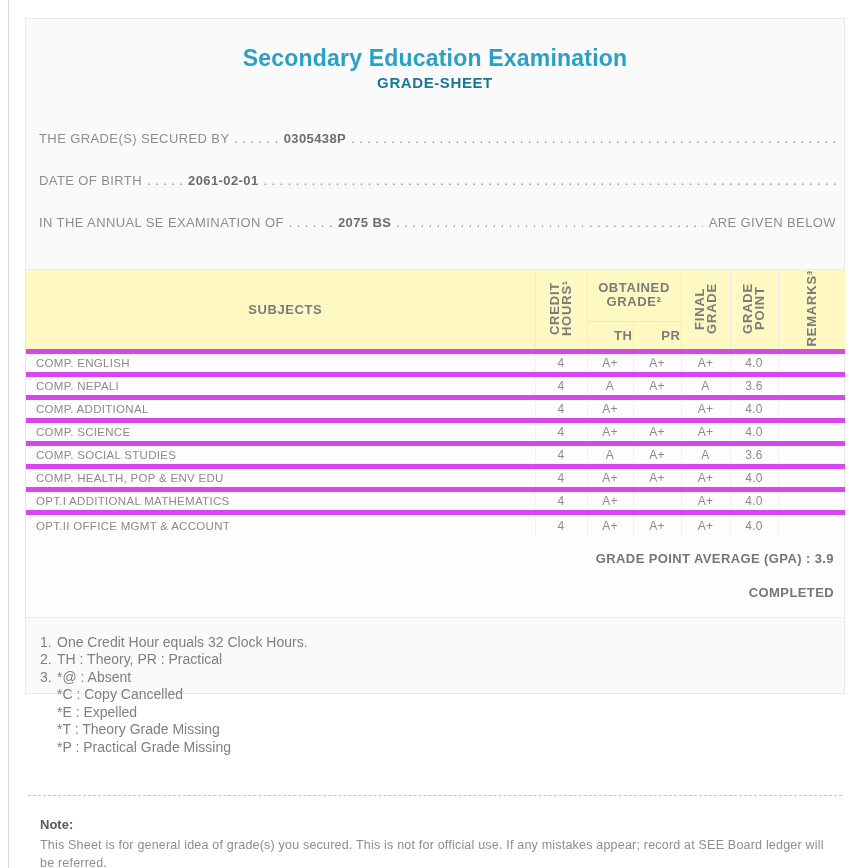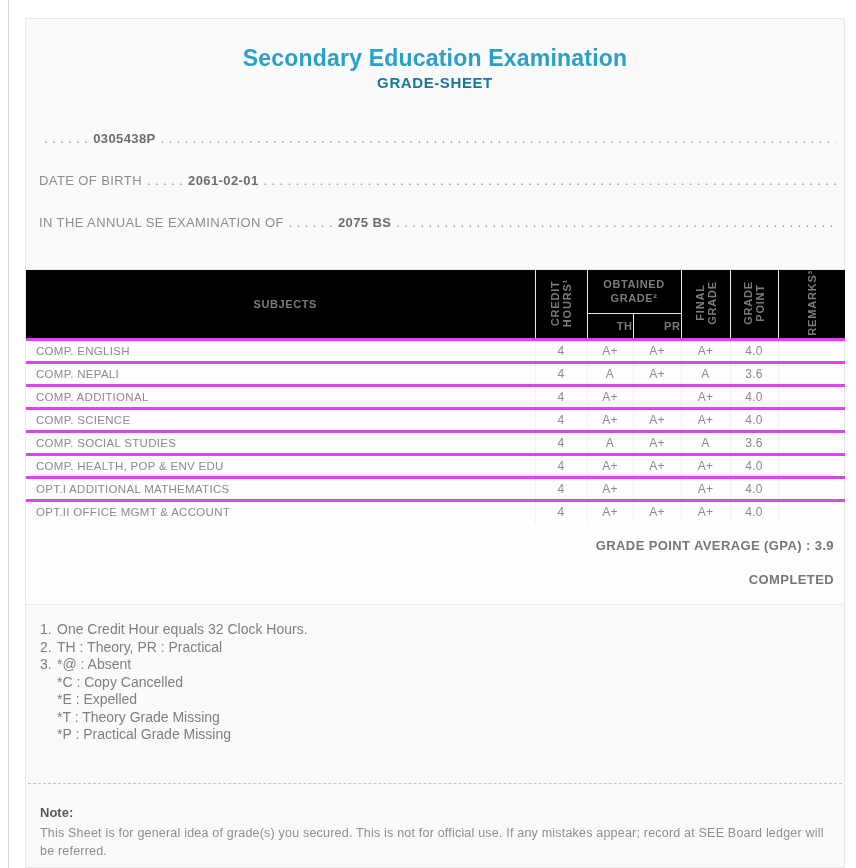--- a/index.html
+++ b/index.html
@@ -9,21 +9,21 @@
     font-family: "Liberation Sans", sans-serif;
     overflow: hidden;
     position: relative;
   }
   .page-left-line {
     position: absolute; left: 8px; top: 0; bottom: 0; width: 1px;
     background: #d9d9d9;
   }
   .panel {
     position: absolute; left: 25px; top: 18px;
-    width: 820px; height: 850px;
+    width: 820px; height: 676px;
     background: #fafafa;
     border: 1px solid #e9e9e9;
   }
   
   .sheet-header { text-align: center; }
   .sheet-title {
     margin-top: 26px;
     font-size: 23px; font-weight: bold;
     color: #2aa0c9; letter-spacing: 0.2px;
   }
@@ -52,42 +52,42 @@
   .table-block {
     margin-top: 25px;
     background: #fdfdfd;
     border-top: 1px solid #eeeeee;
     border-bottom: 1px solid #ececec;
   }
   table.grade-table {
     width: 100%; border-collapse: collapse; table-layout: fixed;
   }
   .grade-table th {
-    font-size: 11px; font-weight: bold; color: #7b7b7b;
+    font-size: 13px; font-weight: bold; color: #7b7b7b;
     letter-spacing: 0.6px; text-align: center; vertical-align: middle;
-    background: #000000;
+    background: #fef9c3;
   }
   .grade-table thead th { border-bottom: 1px solid #e6e6e6; }
   .grade-table thead th + th { border-left: 1px solid #eaeaea; }
   .grade-table thead tr + tr th { border-left: 1px solid #eaeaea; text-align: right; }
   .th-subjects { text-align: right; padding-left: 10px; height: 65px; }
   .th-obtained { height: 40px; line-height: 14px; }
   .th-sub { height: 24px; }
   .vtext {
     writing-mode: vertical-rl;
     transform: rotate(180deg);
     white-space: nowrap;
     display: inline-block;
     line-height: 12px;
     letter-spacing: 0.8px;
   }
   .grade-table td {
     height: 23px;
     font-size: 12px; color: #8b8b8b; text-align: center;
-    border-top: 3px solid #d946ef;
+    border-top: 5px solid #d946ef;
     letter-spacing: 0.3px;
   }
   .grade-table td + td { border-left: 1px solid #f1f1f1; }
   .grade-table td.subject {
     text-align: left; padding-left: 10px;
     font-size: 11.5px;
   }
   
   .summary-gpa {
     text-align: right; padding: 15px 10px 0 0;
@@ -124,35 +124,37 @@
 
 <div class="panel">
 
   <div class="sheet-header">
     <div class="sheet-title">Secondary Education Examination</div>
     <div class="sheet-subtitle">GRADE-SHEET</div>
   </div>
 
   <div class="info-block">
     <div class="info-line">
+      <span class="info-label">THE GRADE(S) SECURED BY</span>
       <span class="info-gap-dots">. . . . . .</span>
       <span class="info-value">0305438P</span>
       <span class="info-fill-dots">. . . . . . . . . . . . . . . . . . . . . . . . . . . . . . . . . . . . . . . . . . . . . . . . . . . . . . . . . . . . . . . . . . . . . . . . . . . . . . . . . . . . . . . . . . . . . . . . . . . . . . . . . . . .</span>
     </div>
     <div class="info-line">
       <span class="info-label">DATE OF BIRTH</span>
       <span class="info-gap-dots">. . . . .</span>
       <span class="info-value">2061-02-01</span>
       <span class="info-fill-dots">. . . . . . . . . . . . . . . . . . . . . . . . . . . . . . . . . . . . . . . . . . . . . . . . . . . . . . . . . . . . . . . . . . . . . . . . . . . . . . . . . . . . . . . . . . . . . . . . . . . . . . . . . . . .</span>
     </div>
     <div class="info-line">
       <span class="info-label">IN THE ANNUAL SE EXAMINATION OF</span>
       <span class="info-gap-dots">. . . . . .</span>
       <span class="info-value">2075 BS</span>
       <span class="info-fill-dots">. . . . . . . . . . . . . . . . . . . . . . . . . . . . . . . . . . . . . . . . . . . . . . . . . . . . . . . . . . . . . . . . . . . . . . . . . . . . . . . . . . . . . . . . . . . . . . . . . . . . . . . . . . . .</span>
+      <span class="info-suffix">ARE GIVEN BELOW</span>
     </div>
   </div>
 
   <div class="table-block">
     <table class="grade-table">
       <colgroup>
         <col style="width:509px">
           <col style="width:52px">
           <col style="width:46px">
         <col style="width:48px">

